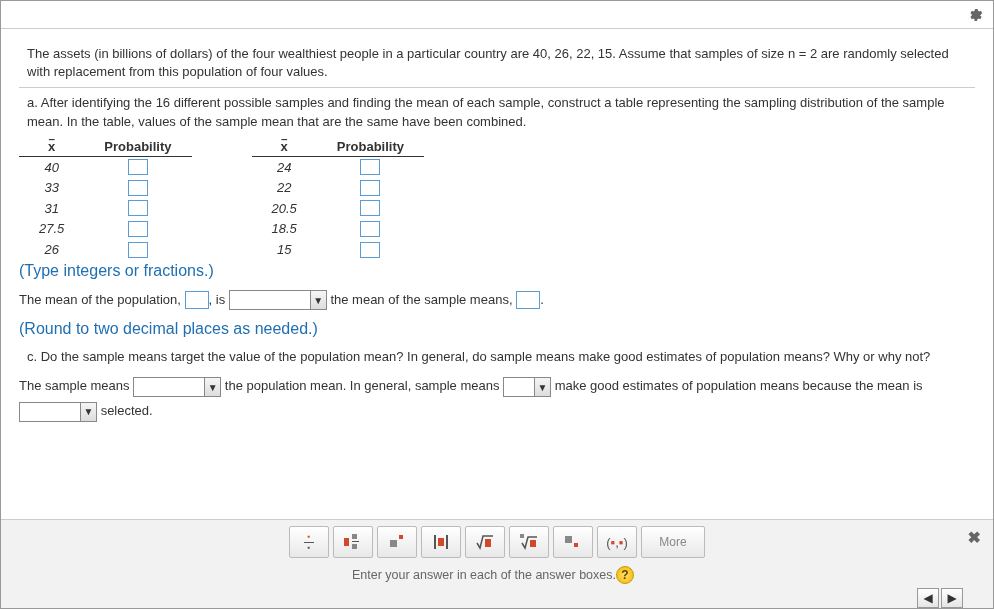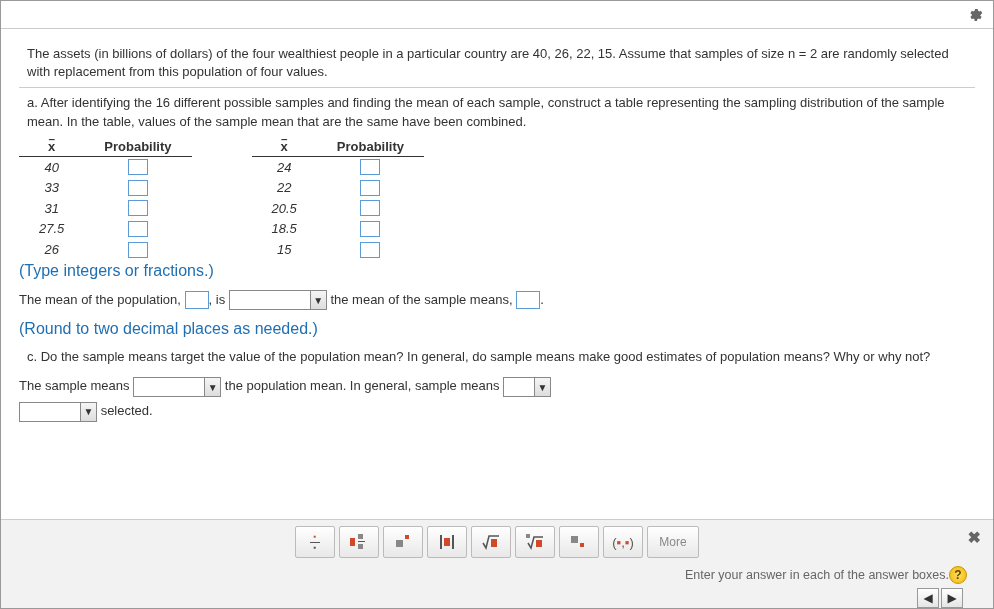--- a/index.html
+++ b/index.html
@@ -100,28 +100,28 @@
   .tb-btn {
     width: 40px; height: 32px;
     border: 1px solid #bbb;
     background: linear-gradient(#fff,#e8e8e8);
     border-radius: 2px;
     display:flex; align-items:center; justify-content:center;
     font-size: 13px;
     color:#555;
     cursor:pointer;
   }
-  .tb-btn.more { width: 52px; font-size:12px; color:#888; }
+  .tb-btn.more { width: 64px; font-size:12px; color:#888; }
   .close-x {
     position:absolute; right:12px; top:8px;
     font-size:16px; font-weight:bold; color:#666; cursor:pointer;
   }
   .footer {
     display:flex;
-    justify-content:flex-end;
+    justify-content:center;
     align-items:center;
     padding: 6px 12px 4px 18px;
     background:#f2f2f2;
   }
   .footer-text { color:#666; font-size:12.5px; }
   .help-badge {
     width:18px; height:18px; border-radius:50%;
     background: radial-gradient(#ffe066,#f5b400);
     border:1px solid #c99700;
     color:#5a4a00; font-weight:bold; font-size:12px;
@@ -236,20 +236,21 @@
     <span>The sample means</span>
     <span class="select-box">
         <span class="sel-space" style="width:70px;"></span>
         <span class="caret">▼</span>
       </span>
     <span>the population mean. In general, sample means</span>
     <span class="select-box">
         <span class="sel-space" style="width:30px;"></span>
         <span class="caret">▼</span>
       </span>
+    <span>make good estimates of population means because the mean is</span>
     <br>
     <span class="select-box">
         <span class="sel-space" style="width:60px;"></span>
         <span class="caret">▼</span>
       </span>
     <span>selected.</span>
   </div>
 </div>
 
 <div class="toolbar-area">

